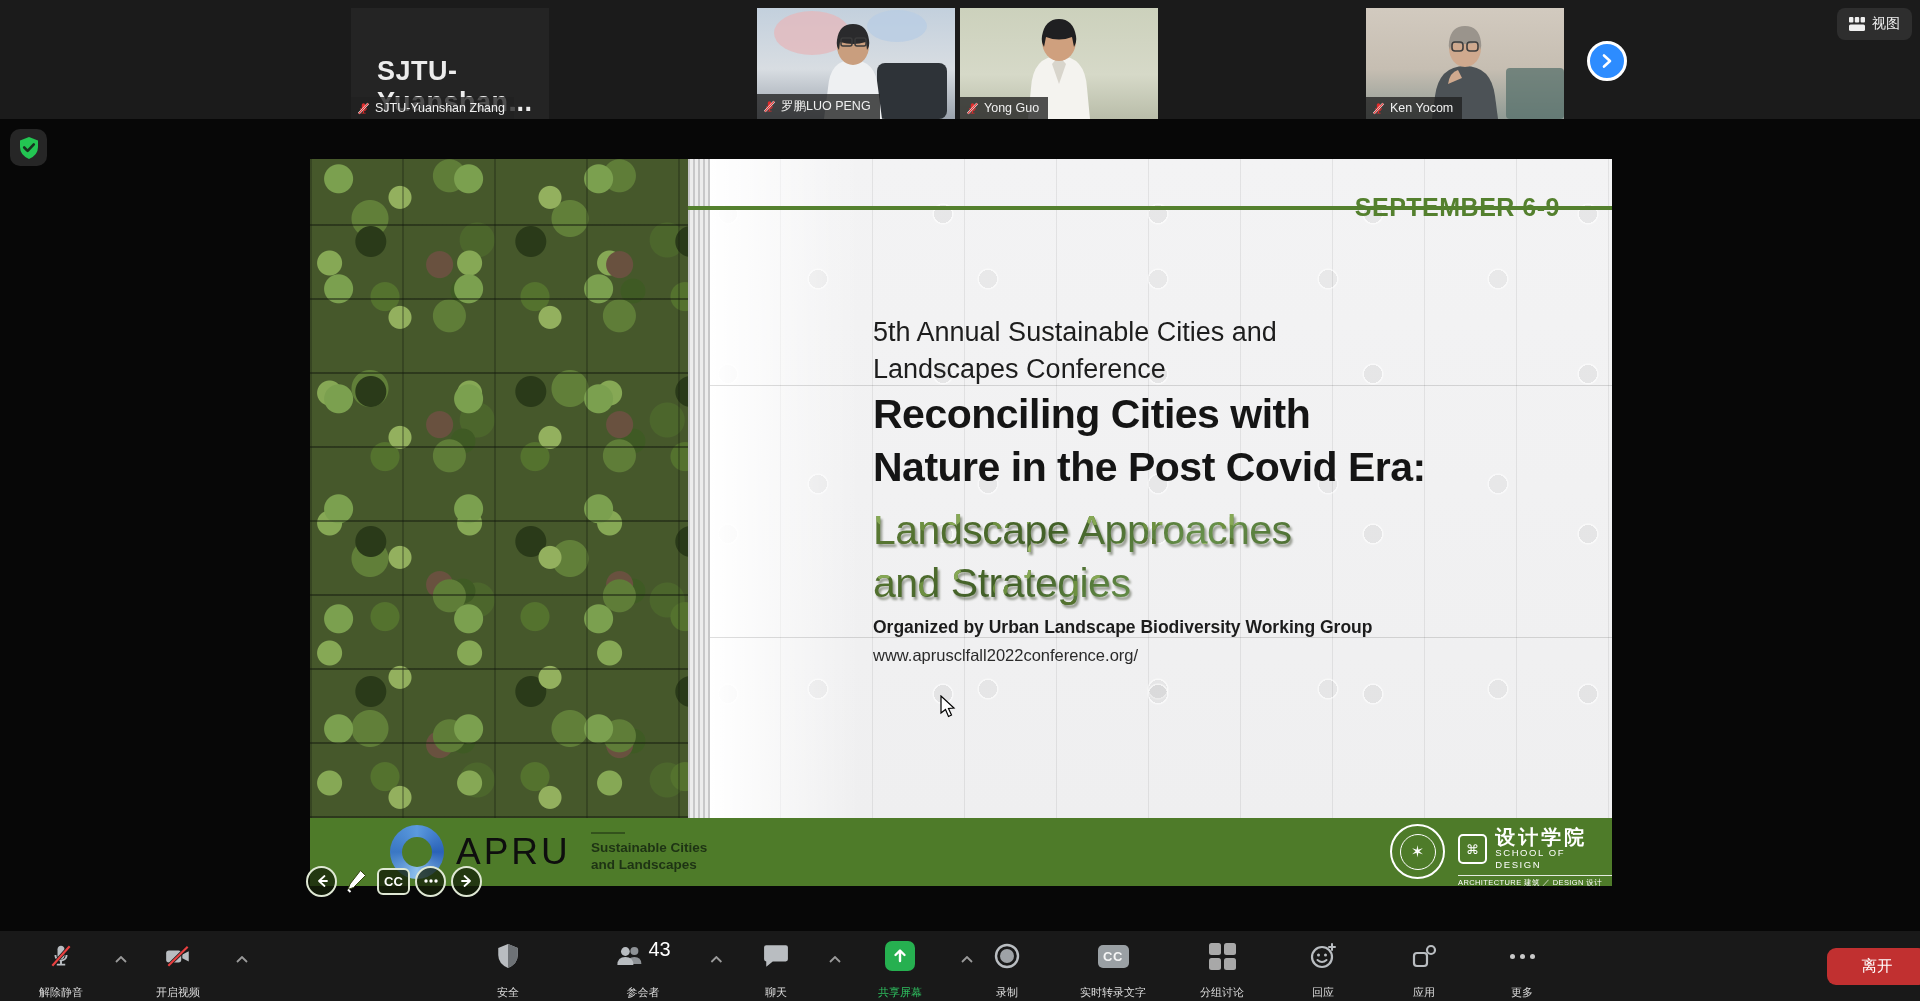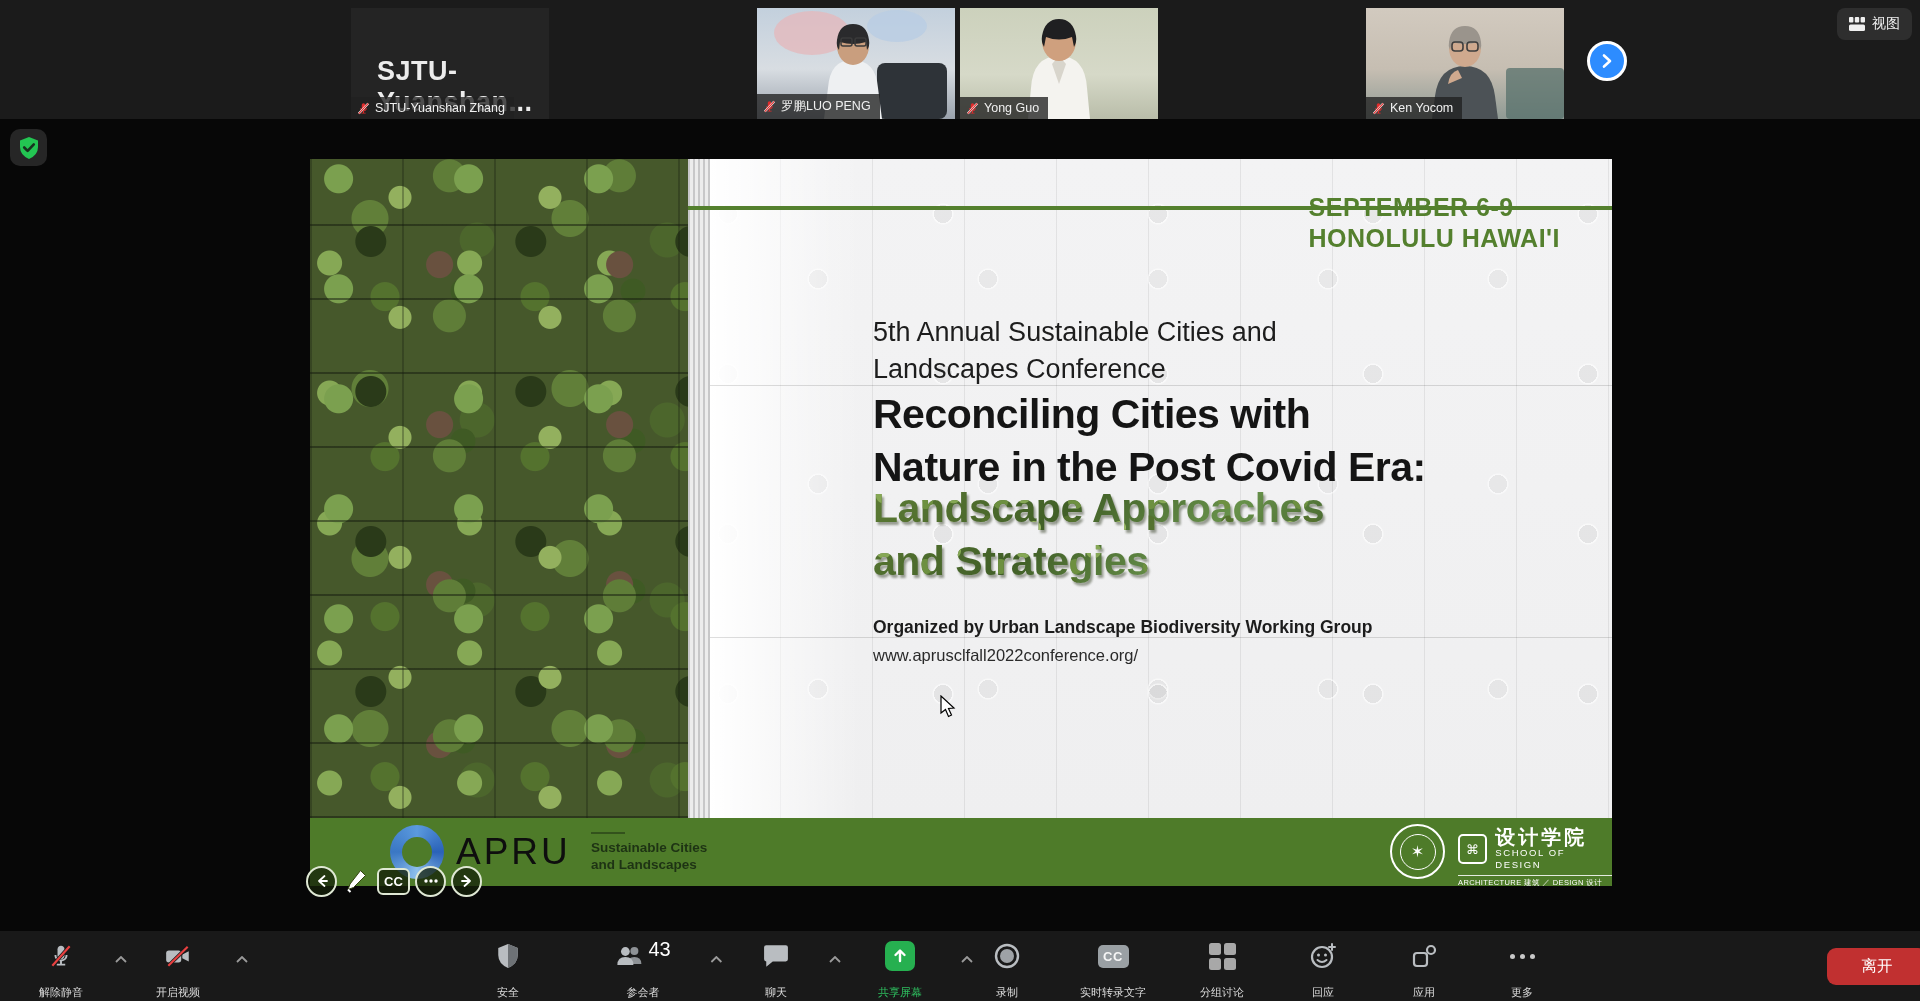--- a/index.html
+++ b/index.html
@@ -49,25 +49,25 @@
       radial-gradient(circle at 82% 12%, #5f7d38 0 16px, transparent 17px),
       radial-gradient(circle at 38% 55%, #2a3a19 0 15px, transparent 16px),
       radial-gradient(circle at 72% 66%, #69513f 0 13px, transparent 14px),
       radial-gradient(circle at 14% 80%, #86a855 0 12px, transparent 13px),
       radial-gradient(circle at 50% 86%, #54722e 0 14px, transparent 15px),
       radial-gradient(circle at 90% 88%, #3f5a24 0 12px, transparent 13px),
       radial-gradient(circle at 30% 35%, #617f39 0 18px, transparent 19px),
       radial-gradient(circle at 88% 45%, #4c662c 0 17px, transparent 18px);
     background-size:auto,auto,130px 110px,150px 120px,170px 140px,160px 150px,180px 160px,140px 130px,150px 160px,170px 150px,200px 170px,190px 180px; }
   .green-line { position:absolute; left:378px; top:47px; width:944px; height:4px; background:var(--slide-green,#54802e); }
-  .date-block { position:absolute; right:52px; top:33px; text-align:left; color:var(--slide-green,#54802e);
+  .date-block { position:absolute; right:52px; top:33px; text-align:center; color:var(--slide-green,#54802e);
     font-size:25px; font-weight:bold; line-height:31px; letter-spacing:0.5px; }
   .subtitle { position:absolute; left:563px; top:155px; color:#1d1d1d; font-size:27px; line-height:37px; }
   .title-black { position:absolute; left:563px; top:229px; color:#151515; font-size:41px; font-weight:bold; line-height:53px; letter-spacing:-0.5px; }
-  .title-green { position:absolute; left:563px; top:323px; font-size:41px; font-weight:bold; line-height:53px; letter-spacing:-0.5px;
+  .title-green { position:absolute; left:563px; top:345px; font-size:41px; font-weight:normal; line-height:53px; letter-spacing:-0.5px;
     background:
       radial-gradient(circle at 15% 25%, #86a855 0 7px, transparent 8px),
       radial-gradient(circle at 45% 70%, #54722e 0 8px, transparent 9px),
       radial-gradient(circle at 70% 30%, #6d9040 0 7px, transparent 8px),
       radial-gradient(circle at 90% 65%, #9dba68 0 6px, transparent 7px),
       linear-gradient(135deg,#5d7c35,#415f27 40%,#67914a 70%,#3a5522);
     background-size:70px 55px,80px 60px,75px 65px,85px 70px,auto;
     -webkit-background-clip:text; background-clip:text; color:transparent;
     filter:drop-shadow(2px 3px 1px rgba(40,50,25,0.45)); }
   .organizer { position:absolute; left:563px; top:458px; color:#1c1c1c; font-size:17.5px; font-weight:bold; }
@@ -234,21 +234,20 @@
       <div class="wall"></div>
       <div class="wall-highlight"></div>
       <div class="seam h1"></div>
       <div class="seam h2"></div>
       <div class="pilaster"></div>
       <div class="plant-wall"></div>
       <div class="green-line"></div>
 
       <div class="date-block">
         <div>SEPTEMBER 6-9</div>
-        <div>HONOLULU HAWAI'I</div>
       </div>
 
       <div class="subtitle">
         <div>5th Annual Sustainable Cities and</div>
         <div>Landscapes Conference</div>
       </div>
 
       <div class="title-black">
         <div>Reconciling Cities with</div>
         <div>Nature in the Post Covid Era:</div>

